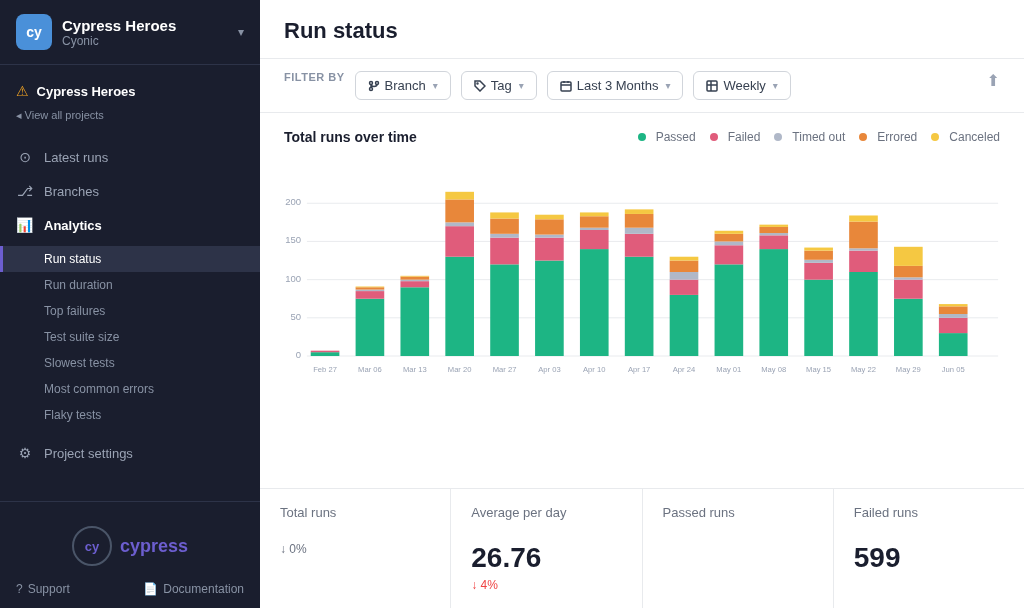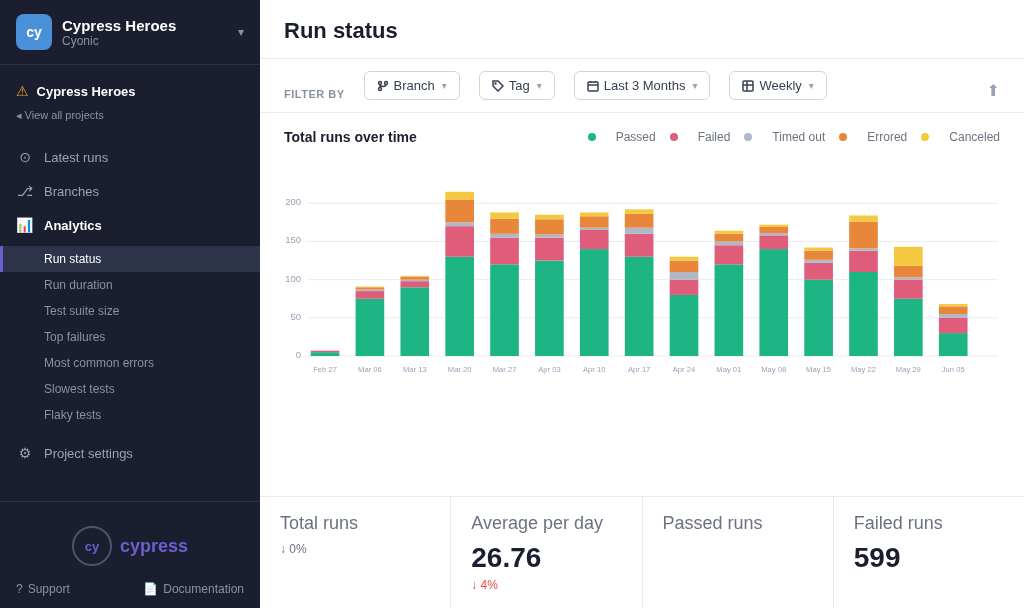--- a/index.html
+++ b/index.html
@@ -33,41 +33,41 @@
     .cypress-logo-circle { width: 40px; height: 40px; border-radius: 50%; border: 2px solid #4a5568; display: flex; align-items: center; justify-content: center; color: #6c5ecf; font-weight: bold; font-size: 13px; }
     .cypress-brand { font-size: 18px; font-weight: 600; color: #6c5ecf; margin-left: 8px; }
     .sidebar-bottom-links { display: flex; justify-content: space-between; }
     .sidebar-bottom-link { font-size: 12px; color: #8892a4; cursor: pointer; display: flex; align-items: center; gap: 5px; }
 
     
     .main { flex: 1; display: flex; flex-direction: column; background: #fff; overflow: hidden; }
     .main-header { padding: 18px 24px 14px; border-bottom: 1px solid #e8eaed; background: #fff; }
     .main-title { font-size: 22px; font-weight: 700; color: #1a1e2e; }
 
-    .filter-bar { padding: 12px 24px; background: #fff; border-bottom: 1px solid #e8eaed; display: flex; align-items: flex-end; gap: 19px; }
+    .filter-bar { padding: 12px 24px; background: #fff; border-bottom: 1px solid #e8eaed; display: flex; align-items: flex-start; gap: 10px; }
     .filter-label { font-size: 11px; color: #8892a4; text-transform: uppercase; font-weight: 600; letter-spacing: 0.5px; }
     .filter-btn { display: flex; align-items: center; gap: 5px; padding: 6px 12px; border: 1px solid #d1d5db; border-radius: 6px; background: #fff; font-size: 13px; color: #374151; cursor: pointer; }
     .filter-btn svg { width: 12px; height: 12px; }
     .filter-btn .chevron { font-size: 10px; color: #9aa3b4; margin-left: 2px; }
     .upload-icon { margin-left: auto; color: #9aa3b4; cursor: pointer; font-size: 16px; }
 
     .chart-area { flex: 1; padding: 16px 24px; background: #fff; overflow: hidden; text-align: right; }
     .chart-header { display: flex; align-items: center; justify-content: space-between; margin-bottom: 12px; }
     .chart-title { font-size: 14px; font-weight: 600; color: #1a1e2e; }
     .chart-legend { display: flex; align-items: center; gap: 14px; }
-    .legend-item { display: flex; align-items: center; gap: 20px; font-size: 12px; color: #6b7280; }
+    .legend-item { display: flex; align-items: center; gap: 10px; font-size: 12px; color: #6b7280; }
     .legend-dot { width: 8px; height: 8px; border-radius: 50%; }
 
     .chart-container { position: relative; height: 230px; }
     .chart-svg { width: 100%; height: 100%; }
 
     .stats-bar { display: flex; border-top: 1px solid #e8eaed; background: #fff; }
     .stat-card { flex: 1; padding: 16px 20px; border-right: 1px solid #e8eaed; }
     .stat-card:last-child { border-right: none; }
-    .stat-label { font-size: 18px; color: #6b7280; margin-bottom: 8px; }
+    .stat-label { font-size: 13px; color: #6b7280; margin-bottom: 22px; }
     .stat-value { font-size: 28px; font-weight: 700; color: #1a1e2e; }
     .stat-change { font-size: 12px; margin-top: 4px; display: flex; align-items: center; gap: 3px; }
     .stat-change.down { color: #ef4444; }
     .stat-change.neutral { color: #6b7280; }
   </style>
 </head>
 <body>
 
 <aside class="sidebar">
   <div class="sidebar-header">
@@ -98,24 +98,24 @@
       <span class="nav-icon">⎇</span>
       <span>Branches</span>
     </div>
     <div class="nav-item active">
       <span class="nav-icon">📊</span>
       <span>Analytics</span>
     </div>
     <div class="sub-nav">
       <div class="sub-nav-item active">Run status</div>
       <div class="sub-nav-item">Run duration</div>
+      <div class="sub-nav-item">Top failures</div>
       <div class="sub-nav-item">Test suite size</div>
-      <div class="sub-nav-item">Top failures</div>
+      <div class="sub-nav-item">Slowest tests</div>
       <div class="sub-nav-item">Most common errors</div>
-      <div class="sub-nav-item">Slowest tests</div>
       <div class="sub-nav-item">Flaky tests</div>
     </div>
     <div class="nav-item" style="margin-top:4px;">
       <span class="nav-icon">⚙</span>
       <span>Project settings</span>
     </div>
   </nav>
 
   <div class="sidebar-footer">
     <div class="cypress-logo-area">

